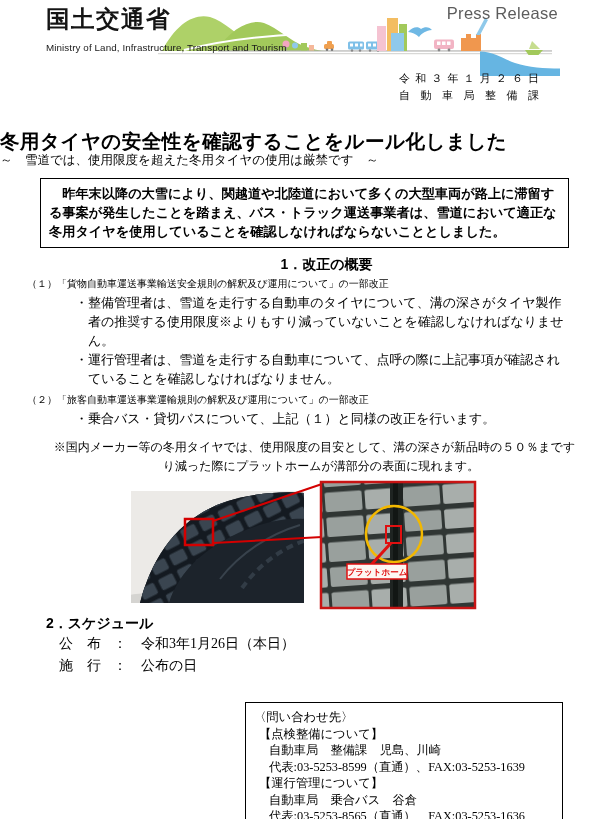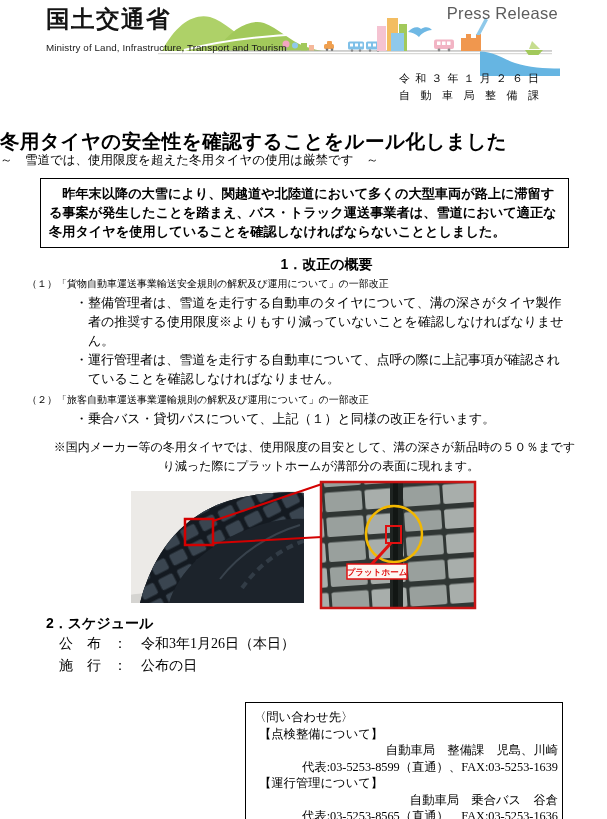--- a/index.html
+++ b/index.html
@@ -38,21 +38,21 @@
   .sec2-heading { margin:4px 0 0 46px; font-size:14px; line-height:17px; font-weight:700; }
   .sched-row { margin:2px 0 0 59px; font-size:14px; line-height:20px; }
   .sched-colon { margin:0 14px 0 12px; }
   
   .contact-box {
     margin:26px 0 0 245px; width:318px; border:1.5px solid #000;
     padding:6px 4px 6px 8px; font-size:12.3px; line-height:16.5px;
     font-family:"Liberation Serif",serif;
   }
   .c-head { margin-left:5px; }
-  .c-ind  { margin-left:15px;text-align:right; }
+  .c-ind  { margin-left:15px; }
 </style>
 </head>
 <body>
 
 <div class="page">
 
   <div class="header">
 
     <svg class="illustration" width="402" height="70" viewBox="0 0 402 70">
 

